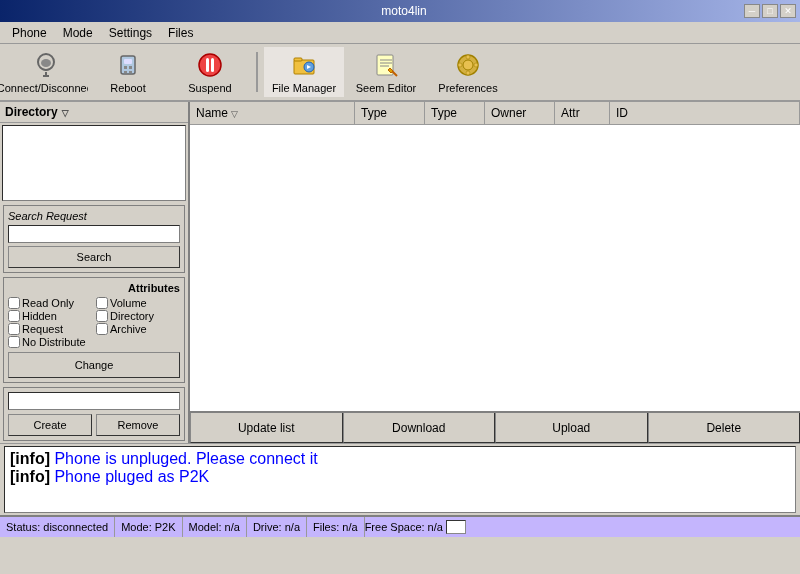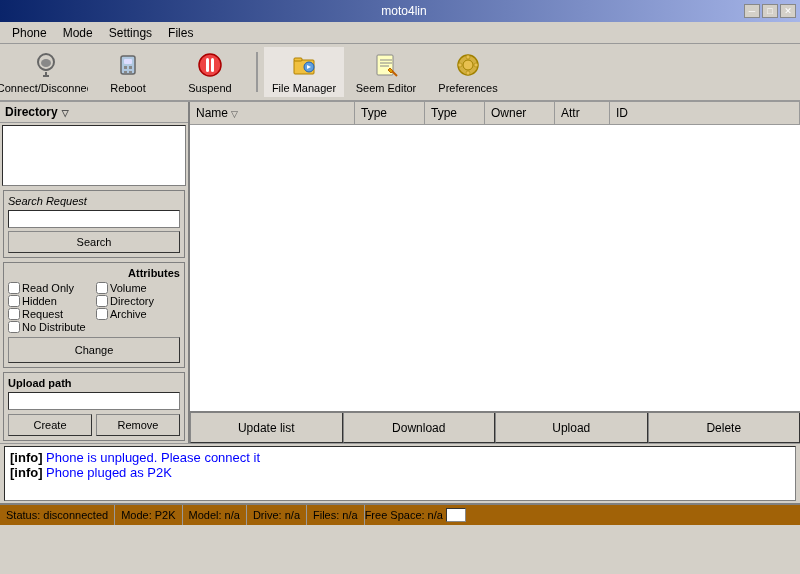--- a/index.html
+++ b/index.html
@@ -262,31 +262,31 @@
       border: 1px outset #888;
       cursor: pointer;
       font-size: 12px;
       border-top: none;
     }
     
     #log-area {
       background: white;
       border: 1px inset #808080;
       margin: 2px 4px;
-      height: 55px;
+      height: 67px;
       overflow-y: auto;
       padding: 3px 5px;
-      font-size: 13px;
+      font-size: 16px;
     }
     .log-line-info { color: black; }
     .log-line-info span.info-tag { color: black; font-weight: bold; }
     .log-line-info span.info-msg { color: blue; }
     
     #statusbar {
-      background: #a16207;
+      background: #c4b5fd;
       height: 22px;
       display: flex;
       align-items: center;
       border-top: 2px solid #808080;
       font-size: 11px;
     }
     .status-cell {
       padding: 2px 6px;
       border-right: 1px solid #999;
       height: 100%;
@@ -450,21 +450,20 @@
         </div>
         <div class="attr-item" style="grid-column: 1/-1;">
           <input type="checkbox" class="attr-checkbox" style="">
           <span>No Distribute</span>
         </div>
       </div>
       <button class="change-btn">Change</button>
     </div>
 
     <div class="upload-group">
-      <div class="upload-group-label">Upload path</div>
       <input class="upload-input" type="text" style="">
       <div class="upload-btns">
         <button class="upload-btn">Create</button>
         <button class="upload-btn">Remove</button>
       </div>
     </div>
   </div>
 
   <div id="right-panel">
 

